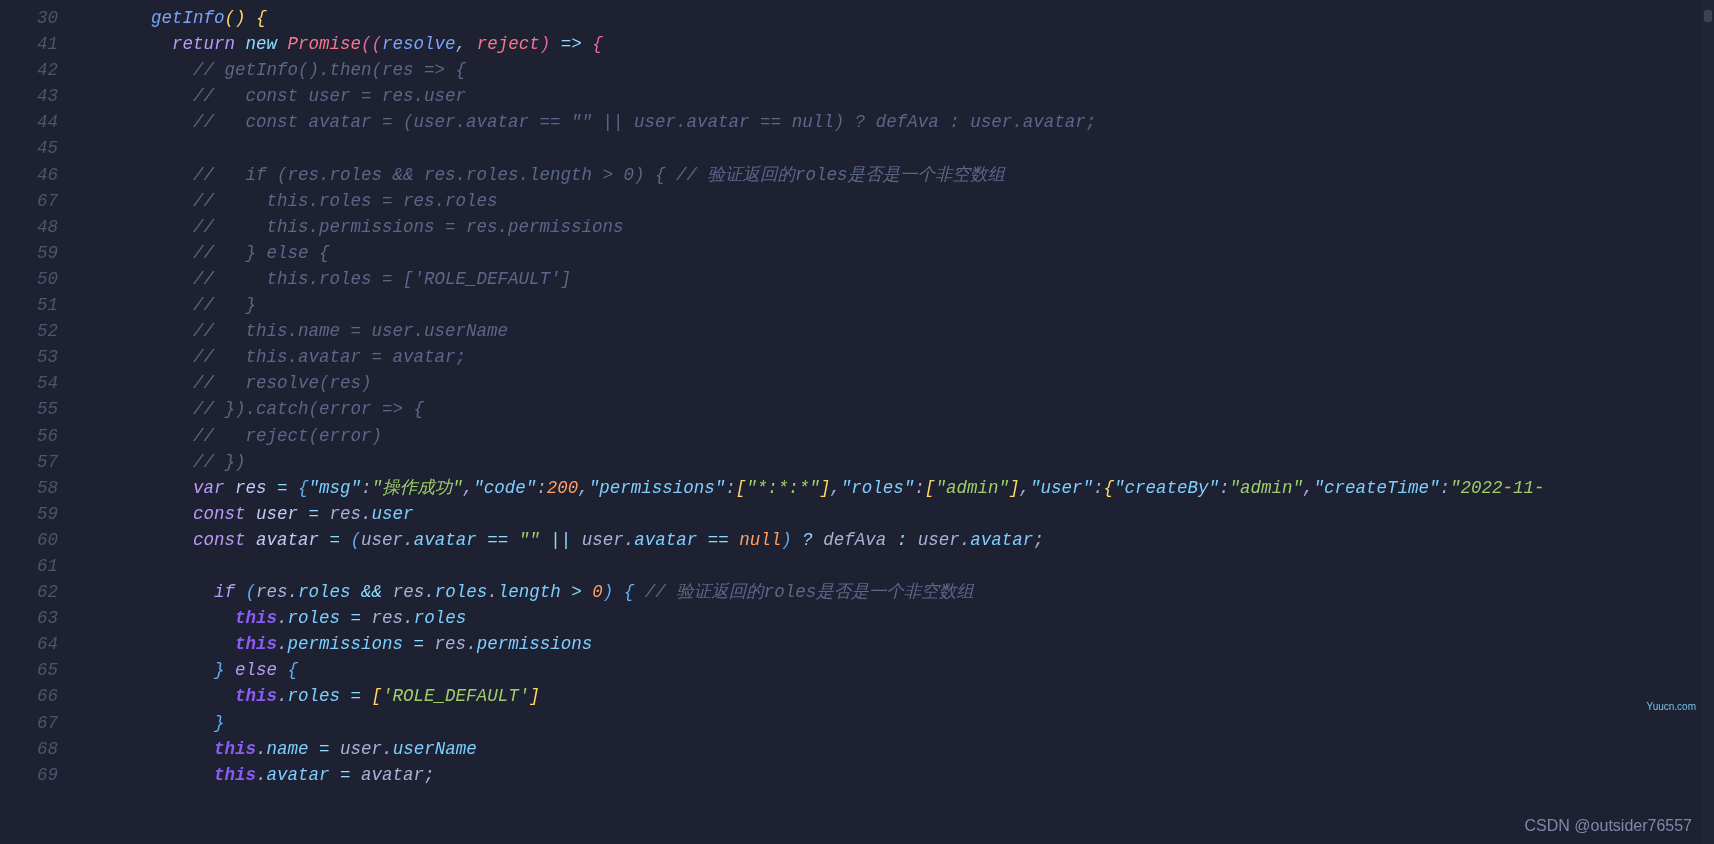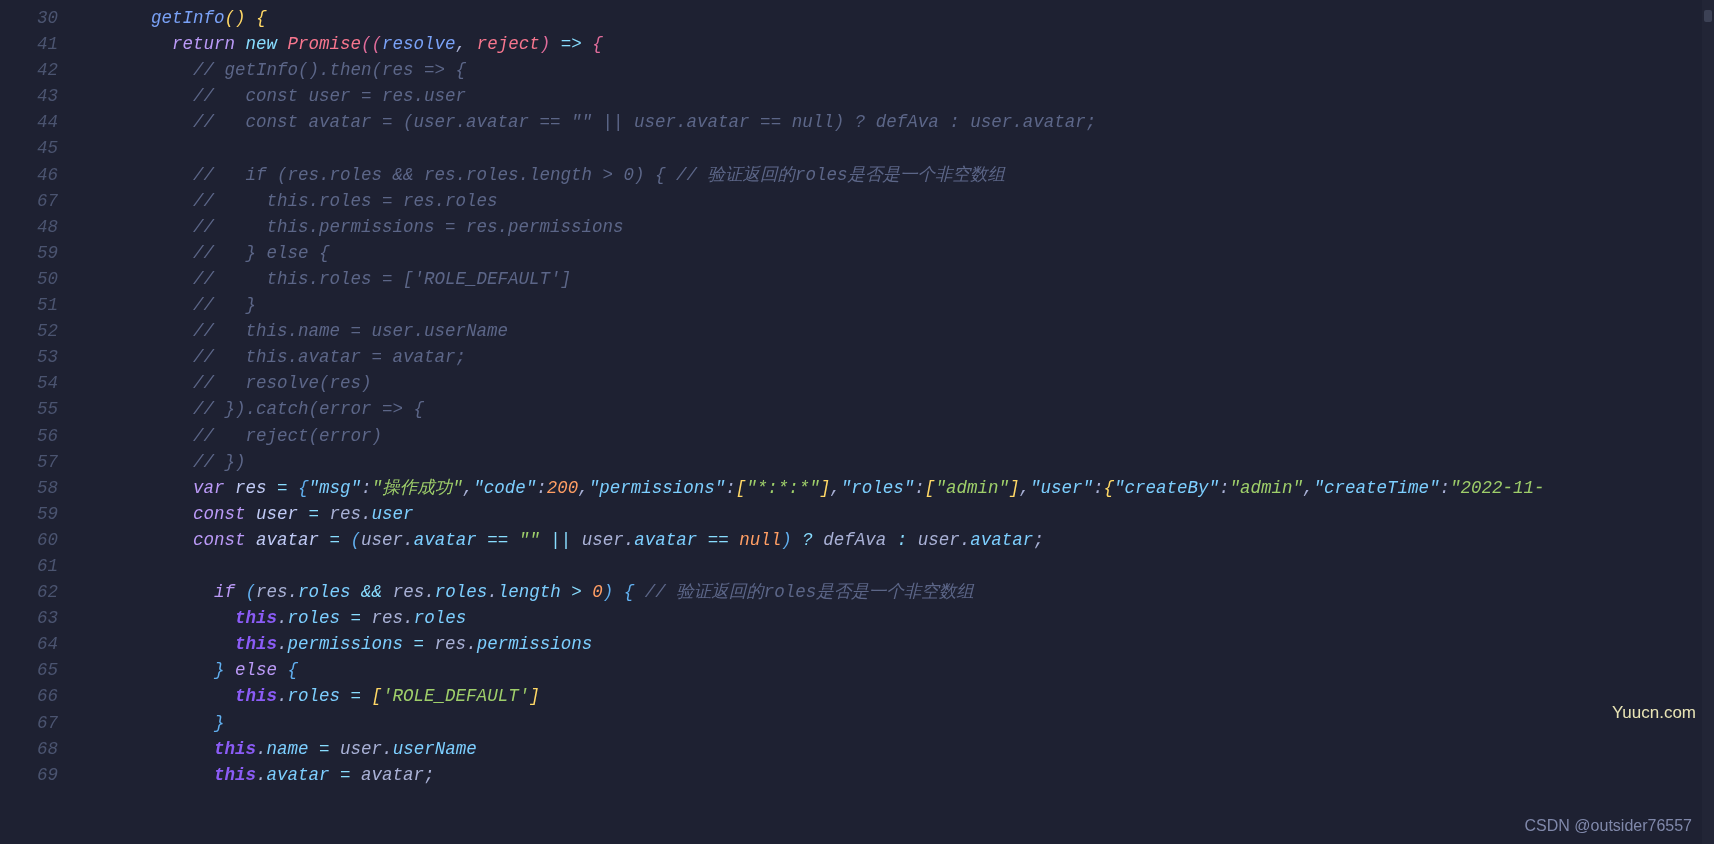--- a/index.html
+++ b/index.html
@@ -61,23 +61,23 @@
     .c-prop { color: #7dcfff; }
     .c-str { color: #9ece6a; }
     .c-num { color: #ff9e64; }
     .c-bool { color: #ff9e64; }
     .c-punct { color: #a9b1d6; }
     .c-ident { color: #a9b1d6; }
     .watermark-right {
       position: absolute;
       right: 18px;
       top: 700px;
-      color: #fef9c3;
+      color: #7dd3fc;
       font-style: normal;
-      font-size: 17px;
+      font-size: 10px;
       opacity: 0.9;
       font-family: Arial, sans-serif;
     }
     .watermark-bottom {
       position: absolute;
       right: 22px;
       bottom: 6px;
       color: #8b94b8;
       font-style: normal;
       font-size: 16px;

